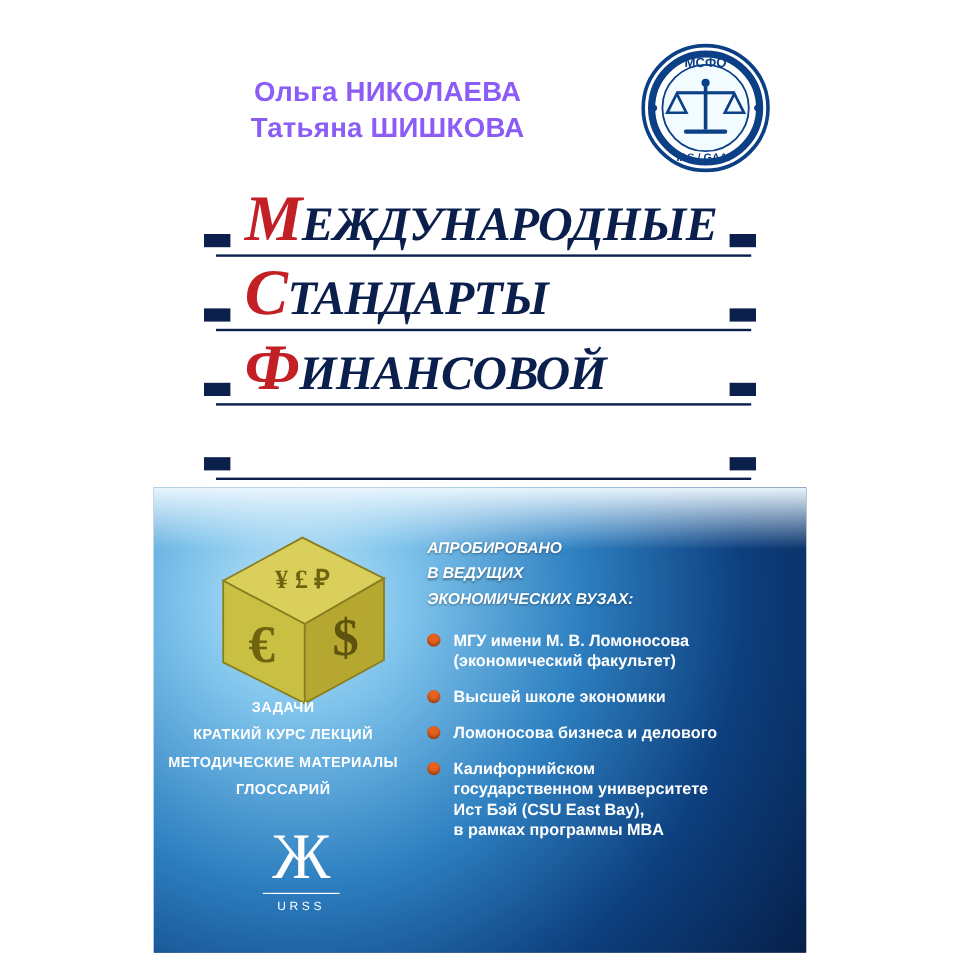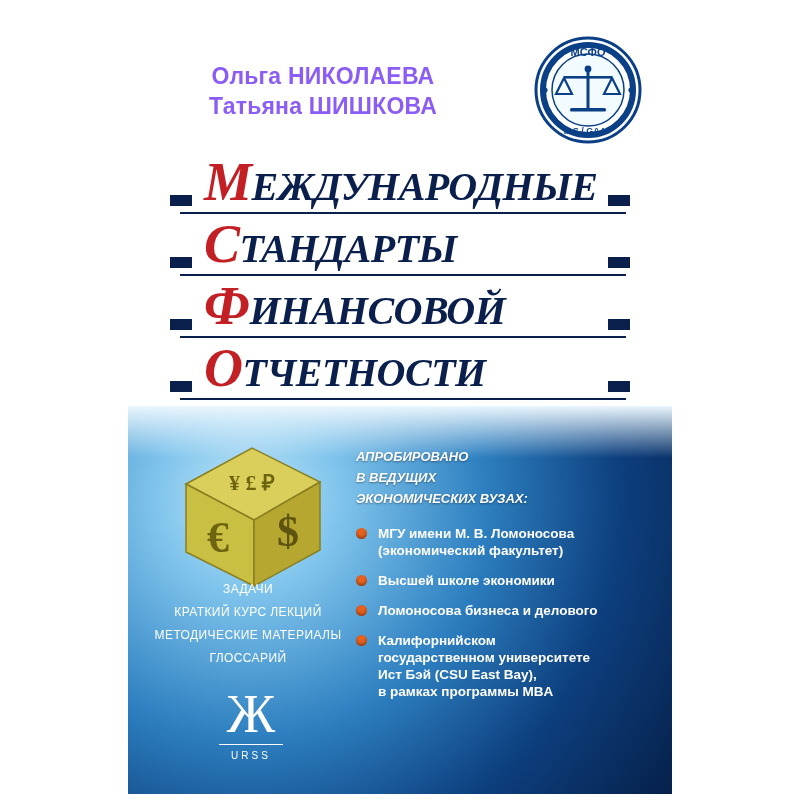--- a/index.html
+++ b/index.html
@@ -138,26 +138,26 @@
     position: absolute;
     left: 42px;
     top: 28px;
     width: 168px;
     height: 160px;
   }
 
   
   .topics {
     position: absolute;
-    left: 14px;
+    left: 2px;
     top: 172px;
     width: 212px;
     text-align: center;
     color: #ffffff;
-    font-weight: normal;
+    font-weight: bold;
     font-size: 12px;
     line-height: 23px;
     letter-spacing: 0.4px;
   }
   .topics div { white-space: nowrap; }
 
   
   .urss {
     position: absolute;
     left: 78px;
@@ -257,21 +257,20 @@
         </div>
         <div class="title-row">
           <span class="dash-left"></span>
           <span class="dash-right"></span>
           <span class="title-text"><span class="cap">Ф</span><span>ИНАНСОВОЙ</span></span>
           <span class="rule"></span>
         </div>
         <div class="title-row">
           <span class="dash-left"></span>
           <span class="dash-right"></span>
-          <span class="title-text"><span class="cap">О</span><span>ТЧЕТНОСТИ</span></span>
           <span class="rule"></span>
         </div>
       </div>
     </div>
 
     <div class="bottom-area">
 
       <div class="dice">
         <svg viewBox="0 0 168 160" width="168" height="160">
 

